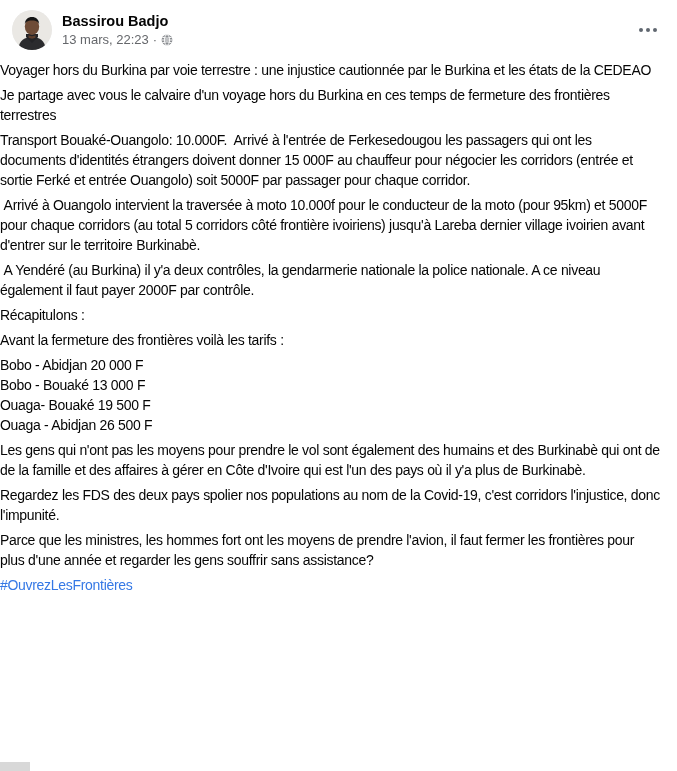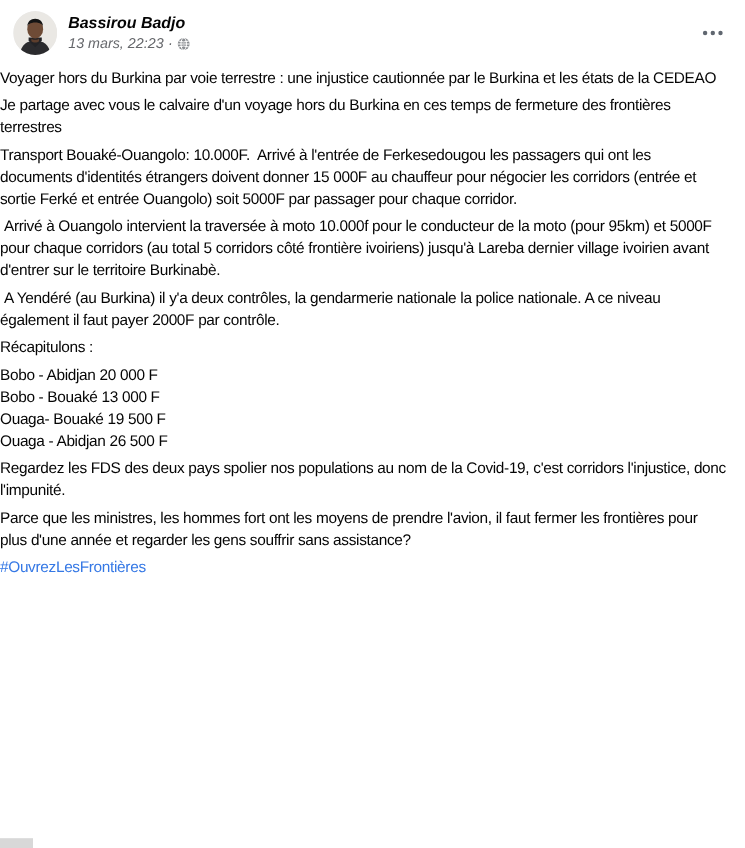--- a/index.html
+++ b/index.html
@@ -22,21 +22,21 @@
     display:flex;align-items:flex-start;
     padding:10px 16px 0 12px;
     height:52px;
   }
   .avatar{
     width:40px;height:40px;border-radius:50%;
     overflow:hidden;flex:0 0 40px;cursor:pointer;
     box-shadow:inset 0 0 0 1px rgba(0,0,0,.08);
   }
   .avatar svg{display:block;}
-  .header-text{margin-left:10px;flex:1 1 auto;padding-top:2px;font-style:italic;}
+  .header-text{margin-left:10px;flex:1 1 auto;padding-top:2px;}
   .author{
     font-size:14.5px;font-weight:700;color:var(--text);
     line-height:19px;cursor:pointer;
   }
   .meta{
     display:flex;align-items:center;gap:4px;
     font-size:13px;color:var(--meta);line-height:17px;margin-top:0;
   }
   .globe{display:inline-flex;align-items:center;}
   .more-button{
@@ -104,24 +104,26 @@
 
   </div>
 
   <div class="post-body">
       <p>Voyager hors du Burkina par voie terrestre : une injustice cautionnée par le Burkina et les états de la CEDEAO</p>
       <p>Je partage avec vous le calvaire d'un voyage hors du Burkina en ces temps de fermeture des frontières terrestres</p>
       <p>Transport Bouaké-Ouangolo: 10.000F.  Arrivé à l'entrée de Ferkesedougou les passagers qui ont les documents d'identités étrangers doivent donner 15 000F au chauffeur pour négocier les corridors (entrée et sortie Ferké et entrée Ouangolo) soit 5000F par passager pour chaque corridor.</p>
       <p> Arrivé à Ouangolo intervient la traversée à moto 10.000f pour le conducteur de la moto (pour 95km) et 5000F  pour chaque corridors (au total 5 corridors côté frontière ivoiriens) jusqu'à Lareba dernier village ivoirien avant d'entrer sur le territoire Burkinabè.</p>
       <p> A Yendéré (au Burkina) il y'a deux contrôles, la gendarmerie nationale la police nationale. A ce niveau également il faut payer 2000F par contrôle.</p>
       <p>Récapitulons :</p>
+      <p>Avant la fermeture des frontières voilà les tarifs :</p>
       <p>Bobo - Abidjan 20 000 F
 Bobo - Bouaké 13 000 F
 Ouaga- Bouaké 19 500 F
 Ouaga - Abidjan 26 500 F</p>
+      <p>Les gens qui n'ont pas les moyens pour prendre le vol sont également des humains et des Burkinabè qui ont de de la famille et des affaires à gérer en Côte d'Ivoire qui est l'un des pays où il y'a plus de Burkinabè.</p>
       <p>Regardez les FDS des deux pays spolier nos populations au nom de la Covid-19, c'est corridors l'injustice, donc l'impunité.</p>
       <p>Parce que les ministres, les hommes fort ont les moyens de prendre l'avion, il faut fermer les frontières pour plus d'une année et regarder les gens souffrir sans assistance?</p>
       <p><a class="hashtag" href="#">#OuvrezLesFrontières</a></p>
     </div>
 
   <div class="corner-artifact"></div>
 
 </div>
 
 </body></html>

